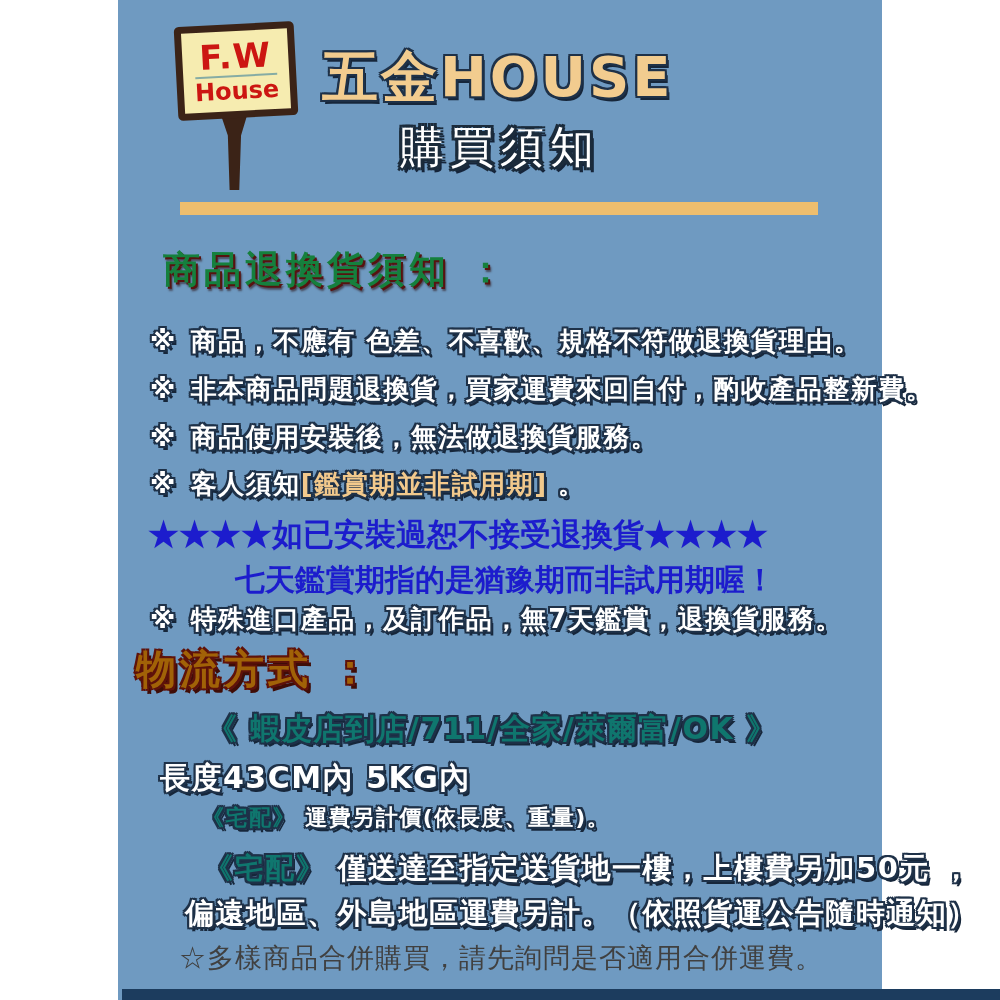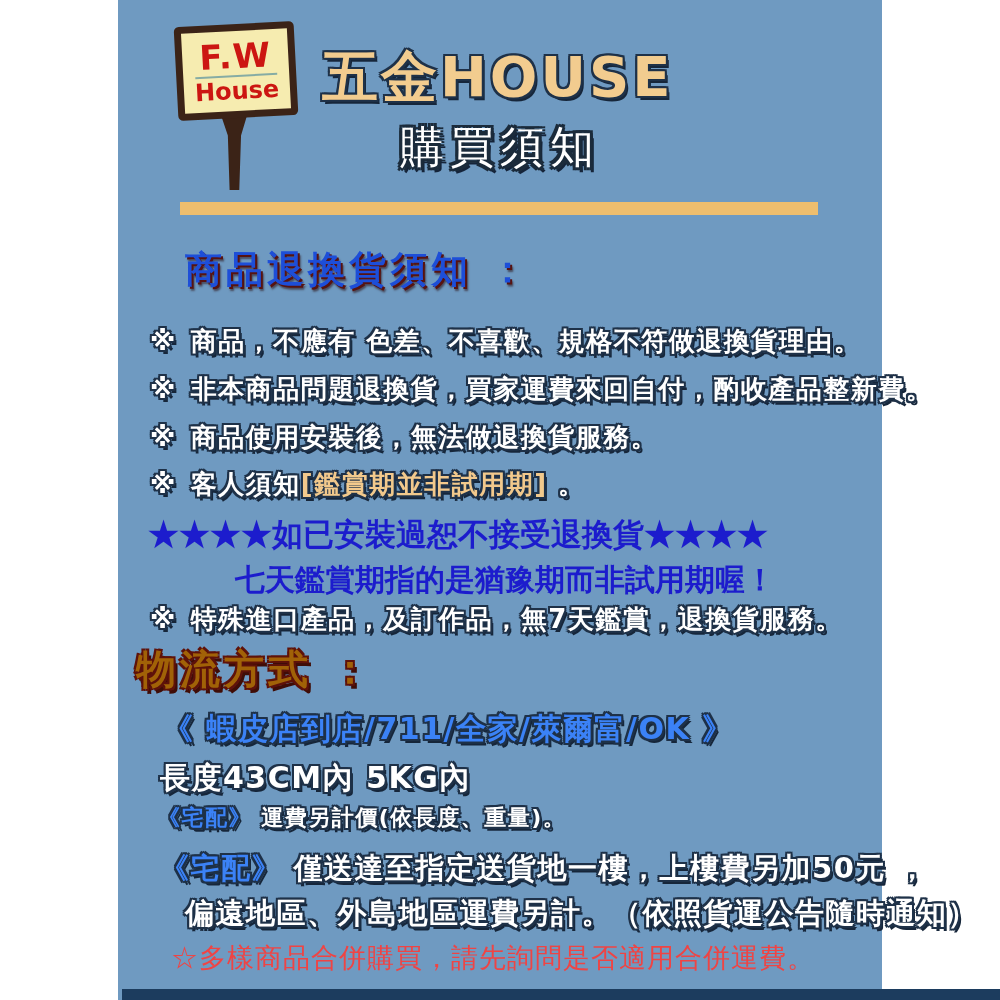--- a/index.html
+++ b/index.html
@@ -45,51 +45,51 @@
     text-shadow:-3px -3px 0 #1b2b3b,3px -3px 0 #1b2b3b,-3px 3px 0 #1b2b3b,3px 3px 0 #1b2b3b,
       0 -3px 0 #1b2b3b,0 3px 0 #1b2b3b,-3px 0 0 #1b2b3b,3px 0 0 #1b2b3b,4px 5px 0 #15243a;
   }
   .divider{
     position:absolute;left:180px;top:202px;width:638px;height:13px;
     background:#eebe6e;
   }
   
   .heading-red{
     position:absolute;left:163px;top:245px;
-    font-size:37px;font-weight:bold;letter-spacing:4px;color:#1d4ed8;
+    font-size:37px;font-weight:bold;letter-spacing:4px;color:#15803d;
     text-shadow:2px 2px 0 #571310, 3px 4px 2px rgba(40,10,10,.55);
-    margin-left:22px;
   }
   .logistics-heading{
     position:absolute;left:136px;top:642px;
     font-size:40px;font-weight:bold;letter-spacing:4px;color:#a16207;
     text-shadow:-2px -2px 0 #5e120a,2px -2px 0 #5e120a,-2px 2px 0 #5e120a,2px 2px 0 #5e120a,
       4px 5px 0 #3f0d07;
   }
   
   .line{
     position:absolute;white-space:nowrap;
     font-size:26px;font-weight:bold;letter-spacing:1.5px;color:#ffffff;
   }
   .pop{
     text-shadow:-2px -2px 0 #1e3148,2px -2px 0 #1e3148,-2px 2px 0 #1e3148,2px 2px 0 #1e3148,
       0 -2px 0 #1e3148,0 2px 0 #1e3148,-2px 0 0 #1e3148,2px 0 0 #1e3148,3px 4px 0 #16263a;
   }
   .marker{margin-right:14px;}
   .tan{color:#f2c98c;}
-  .yellow{color:#3b82f6;}
+  .yellow{color:#0f766e;margin-left:44px;}
   .blue-note{
     position:absolute;left:118px;width:680px;text-align:center;white-space:nowrap;
     color:#1c1ccd;font-weight:bold;
     font-family:"DejaVu Serif", serif;
   }
   .footer-note{
     position:absolute;left:118px;width:750px;text-align:center;white-space:nowrap;
-    color:#ef4444;font-size:27px;font-weight:normal;letter-spacing:1px;
+    color:#404040;font-size:27px;font-weight:normal;letter-spacing:1px;
     font-family:"DejaVu Serif", serif;
+    padding-left:8px;
   }
 </style>
 </head>
 <body>
 
 <div class="card"></div>
 <div class="bottom-bar"></div>
 
 <div class="sign">
   <div class="sign-pole"></div>

